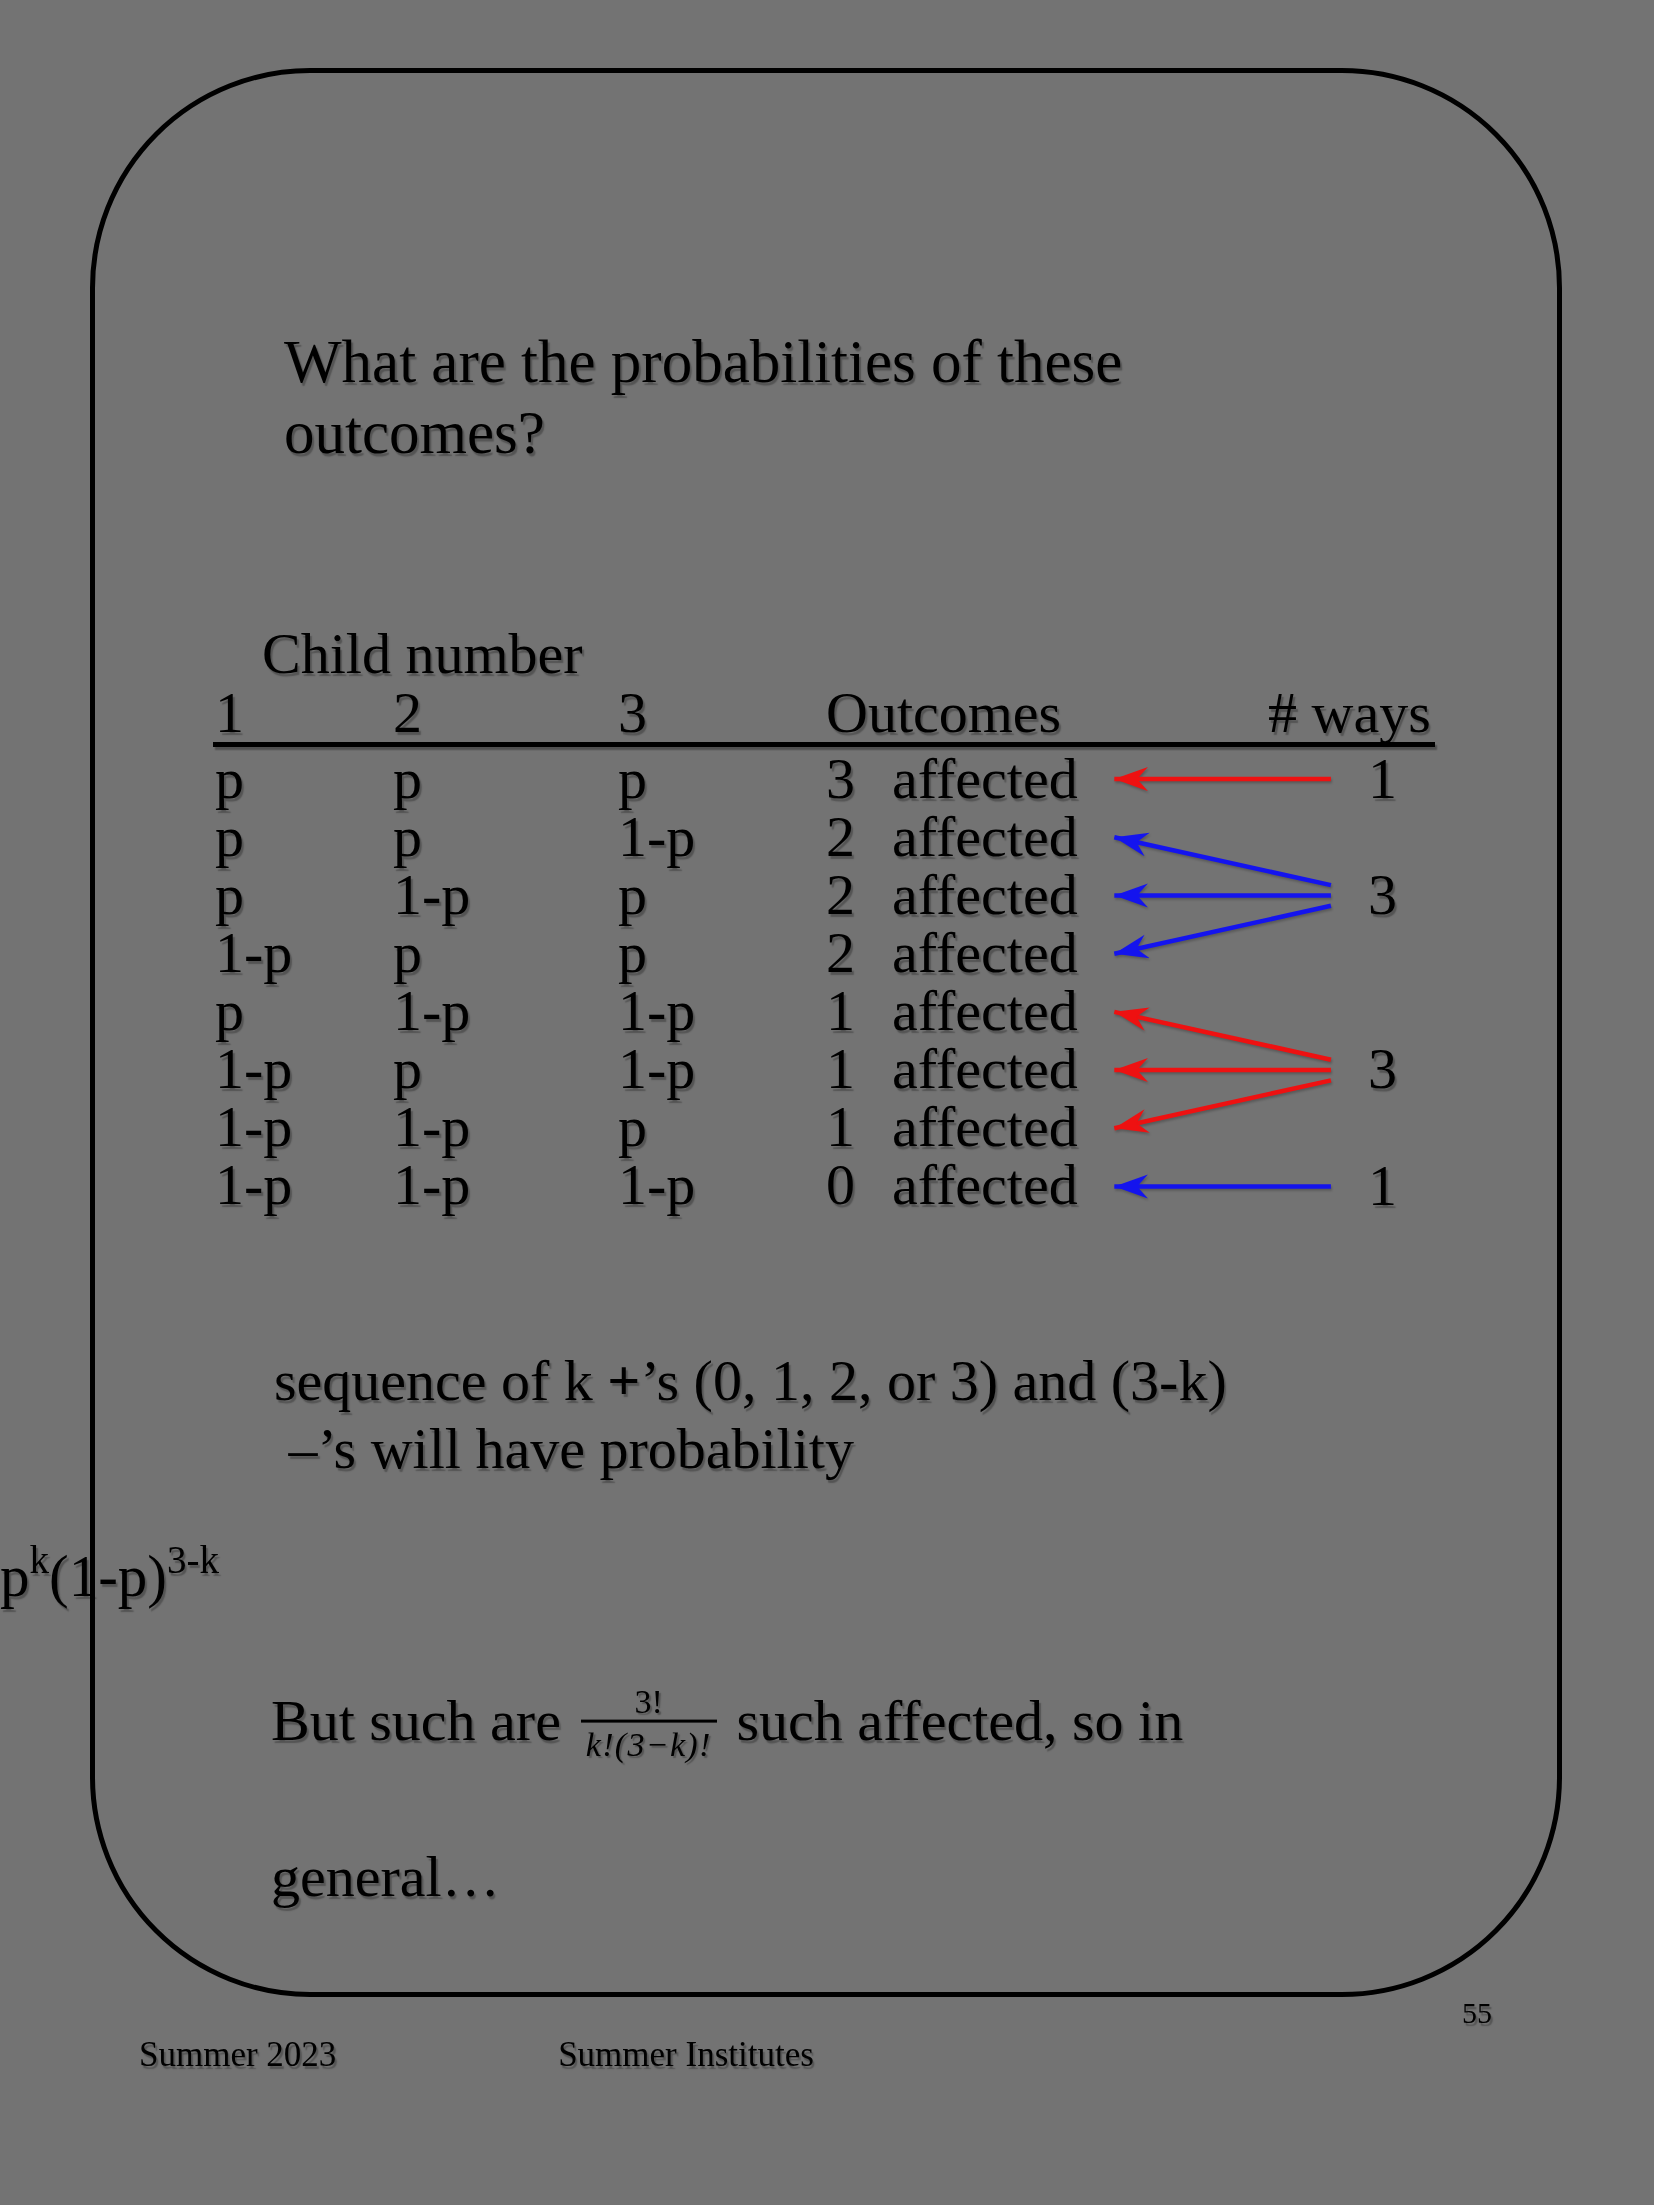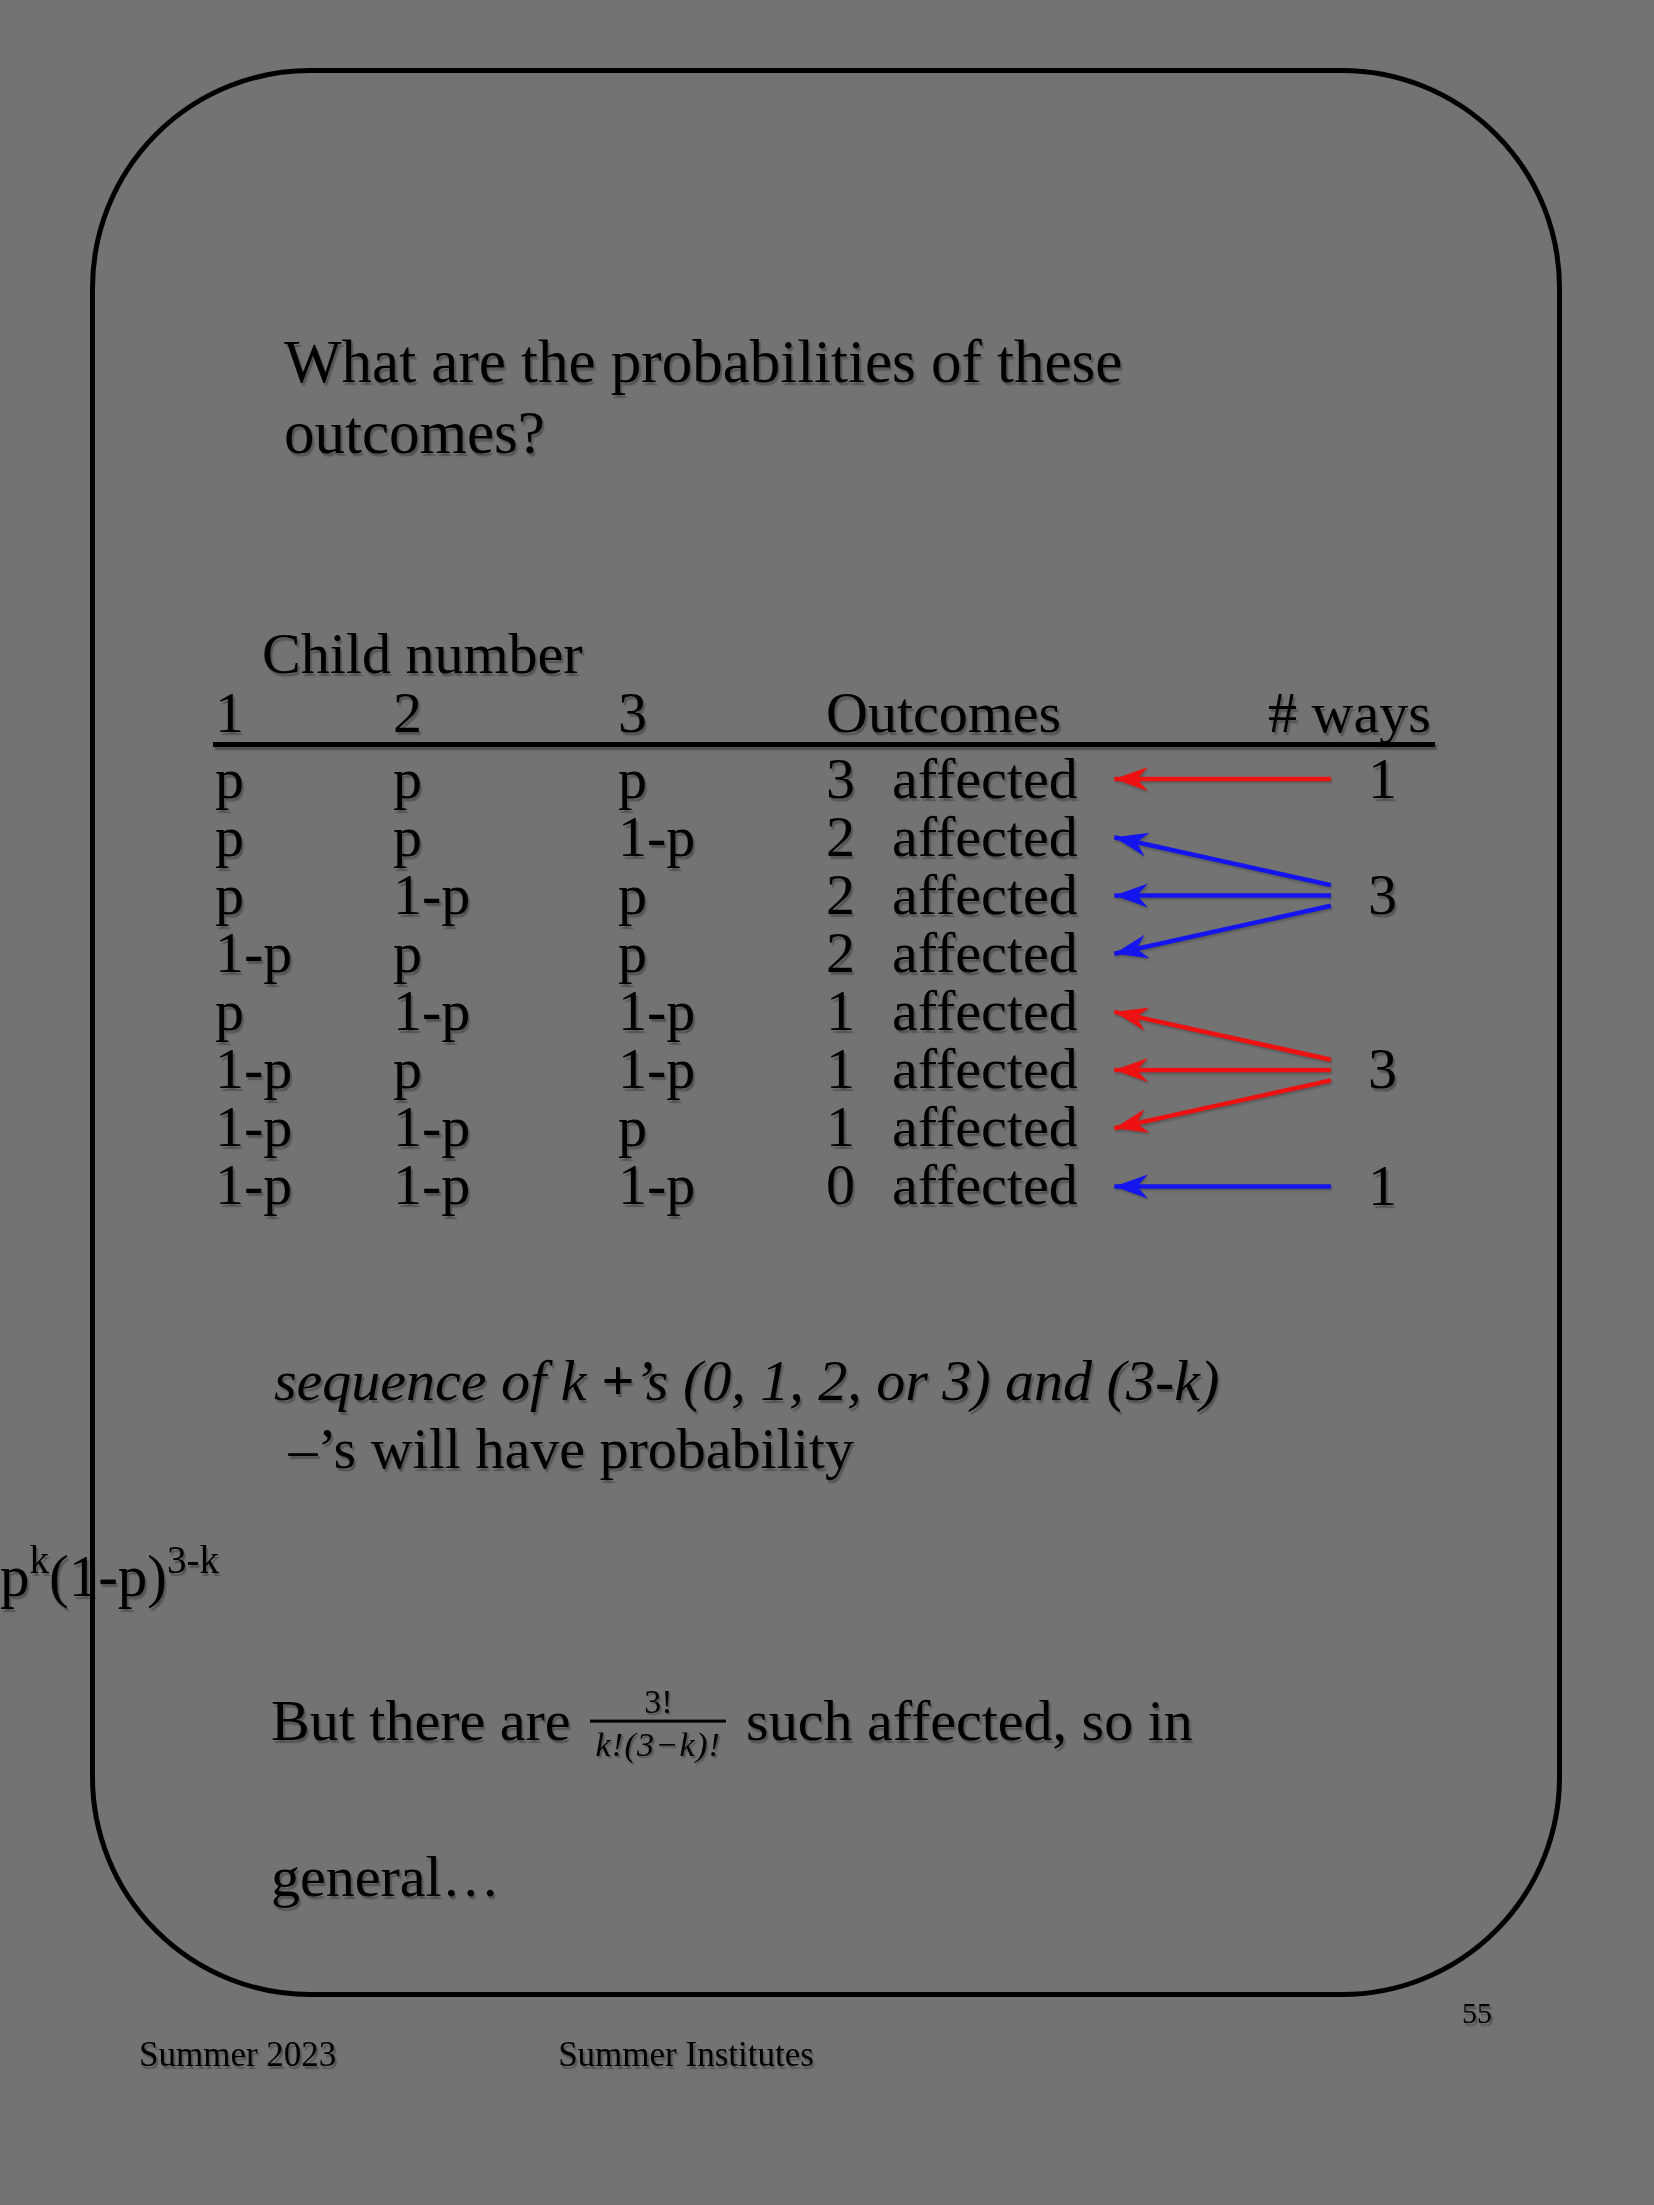--- a/index.html
+++ b/index.html
@@ -38,21 +38,21 @@
   .ways-val{
     position:absolute;left:1350px;width:65px;text-align:center;
     font-size:58px;line-height:58px;
   }
   .arrows{position:absolute;left:1098px;top:750px;width:246px;height:472px;
     filter:drop-shadow(1.9px 2.6px 1.3px rgba(0,0,0,0.22));}
   .arrow-red{stroke:var(--red,#ee1111);stroke-width:7;}
   .arrow-blue{stroke:var(--blue,#1414ee);stroke-width:7;}
   .para1{position:absolute;left:274px;top:1347px;font-size:58px;line-height:68px;}
   .para1 div{white-space:pre;}
-  .para1 span{white-space:pre;font-style:italic;}
+  .para1 span{white-space:pre;}
   .plus{font-weight:bold;}
   .formula{
     position:absolute;left:0;top:1524px;width:1654px;text-align:left;
     font-size:59px;line-height:71px;
   }
   .sup{font-size:39px;vertical-align:23px;}
   .para2{
     position:absolute;left:271px;top:1680px;display:flex;align-items:center;
     font-size:58px;line-height:68px;
   }
@@ -178,21 +178,21 @@
     </svg>
 
   <div class="para1">
     <div><span>sequence of k </span><span class="plus">+</span><span>’s (0, 1, 2, or 3) and (3-k)</span></div>
     <div> –’s will have probability</div>
   </div>
 
   <div class="formula"><span>p</span><span class="sup">k</span><span>(1-p)</span><span class="sup">3-k</span></div>
 
   <div class="para2">
-    <span class="pre">But there are </span>
+    <span class="pre">But such are </span>
     <span class="frac">
       <span class="num">3!</span>
       <span class="den">k!(3−k)!</span>
     </span>
     <span class="pre"> such affected, so in</span>
   </div>
 
   <div class="para3">general…</div>
 
   <div class="footer-left">Summer 2023</div>

